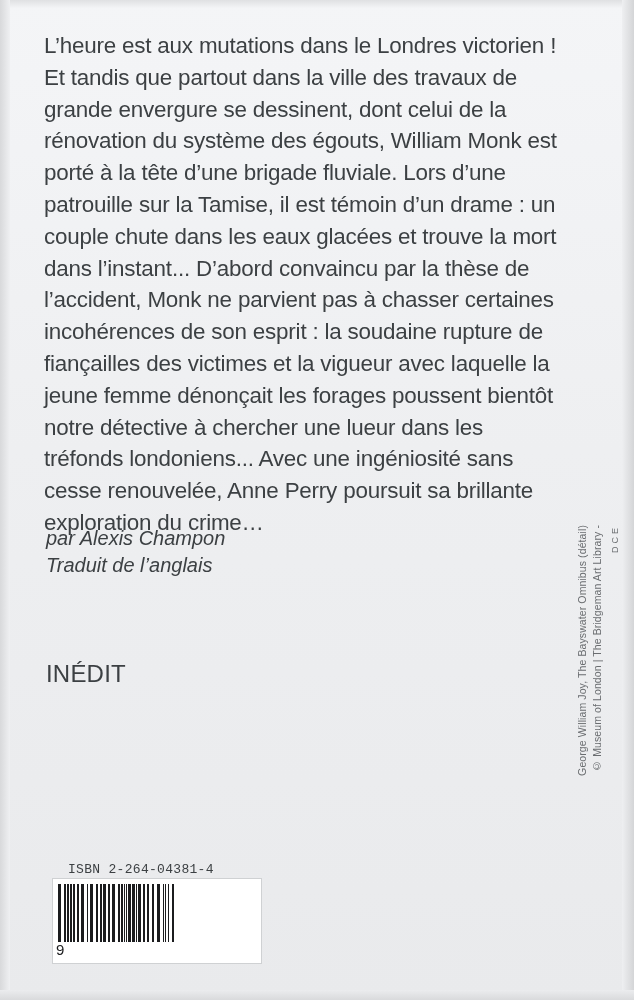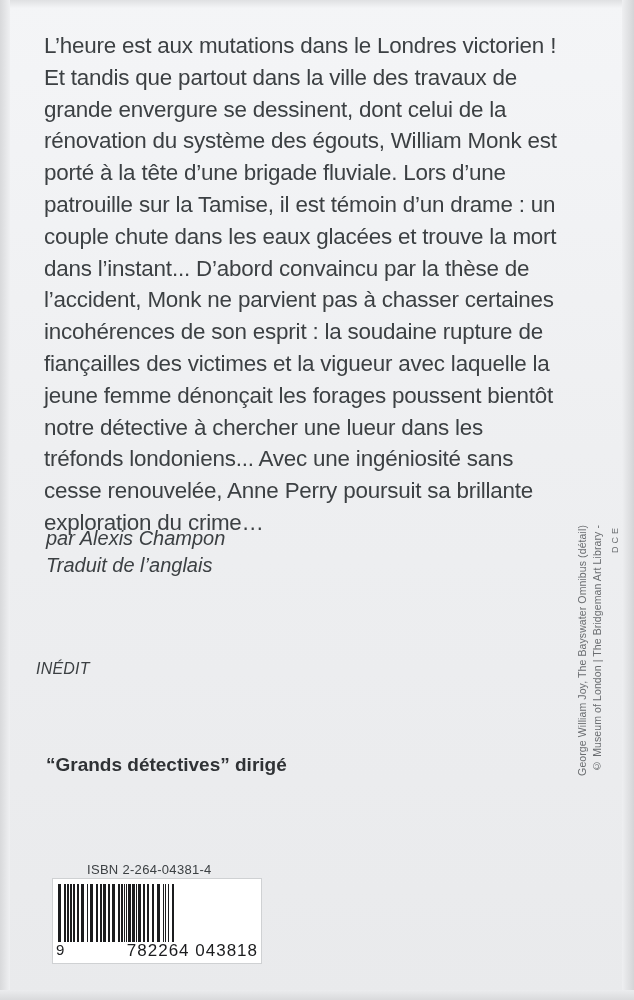--- a/index.html
+++ b/index.html
@@ -68,24 +68,23 @@
     top: 525px;
     width: 460px;
     font-size: 20px;
     line-height: 27px;
     font-style: italic;
     color: #3c4043;
   }
 
   .inedit {
     position: absolute;
-    left: 36px;
+    left: 46px;
     top: 660px;
-    font-size: 16px;
-    font-style: italic;
+    font-size: 24px;
     color: #3c4043;
     letter-spacing: 0.2px;
   }
 
   .collection {
     position: absolute;
     left: 46px;
     top: 752px;
     width: 470px;
     font-size: 19px;
@@ -127,25 +126,26 @@
     writing-mode: vertical-rl;
     transform: rotate(180deg);
     font-size: 9px;
     color: #6a6d70;
     letter-spacing: 3px;
     margin-left: 4px;
   }
 
   .isbn-text {
     position: absolute;
-    left: 87px;
+    left: 68px;
     top: 862px;
     font-size: 13px;
     color: #3c4043;
     letter-spacing: 0.3px;
+    font-family: Liberation Mono, monospace;
   }
 
   .barcode-box {
     position: absolute;
     left: 52px;
     top: 878px;
     width: 210px;
     height: 86px;
     background: #ffffff;
     border: 1px solid #cfd1d3;
@@ -208,21 +208,20 @@
 
   <div class="translator">
     <div>par Alexis Champon</div>
     <div>Traduit de l’anglais</div>
   </div>
 
 
   <div class="inedit">INÉDIT</div>
 
   <div class="collection">
-    <div>“Grands détectives” dirigé</div>
   </div>
 
   <div class="credit">
     <div class="credit-line">George William Joy, The Bayswater Omnibus (détail)</div>
     <div class="credit-line">© Museum of London | The Bridgeman Art Library -</div>
     <div class="credit-logo">DCE</div>
   </div>
 
   <div class="isbn-text">ISBN 2-264-04381-4</div>
 
@@ -284,17 +283,16 @@
       <span style="width: 1px; background: transparent;"></span>
       <span style="width: 1px;"></span>
       <span style="width: 2px; background: transparent;"></span>
       <span style="width: 1px;"></span>
       <span style="width: 3px; background: transparent;"></span>
       <span style="width: 2px;"></span>
       <span style="width: 3px; background: transparent;"></span>
     </div>
   <div class="barcode-digits">
     <span class="lead">9</span>
-    <span>782264 043818</span>
   </div>
 
 
 </div>
 
 </body></html>

